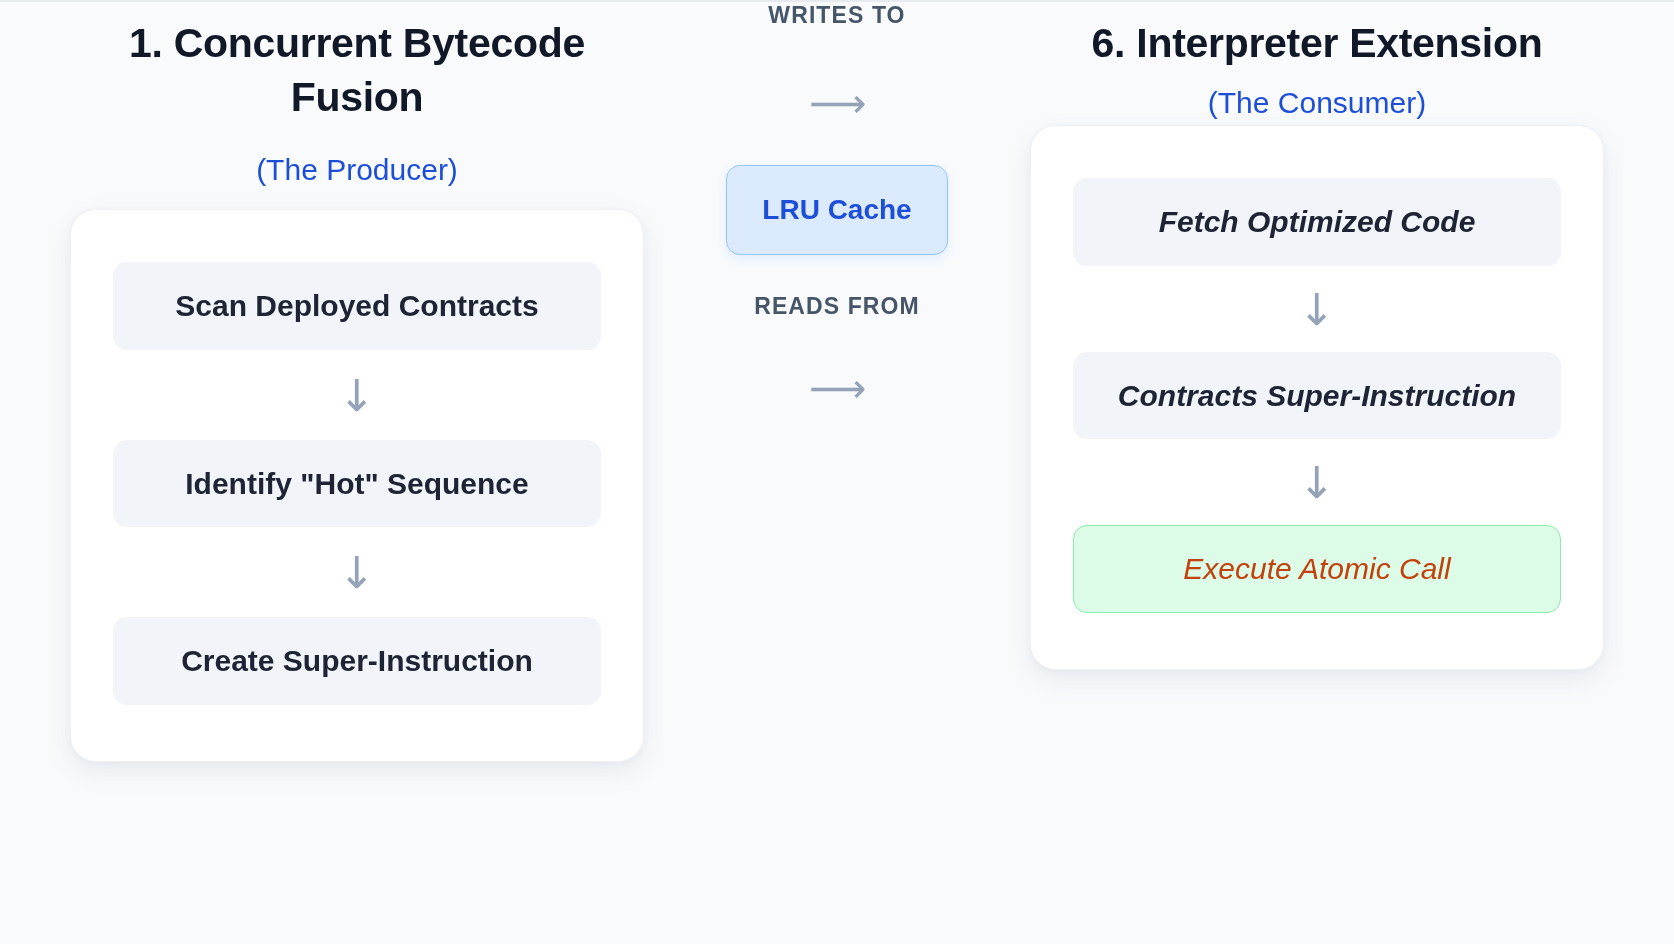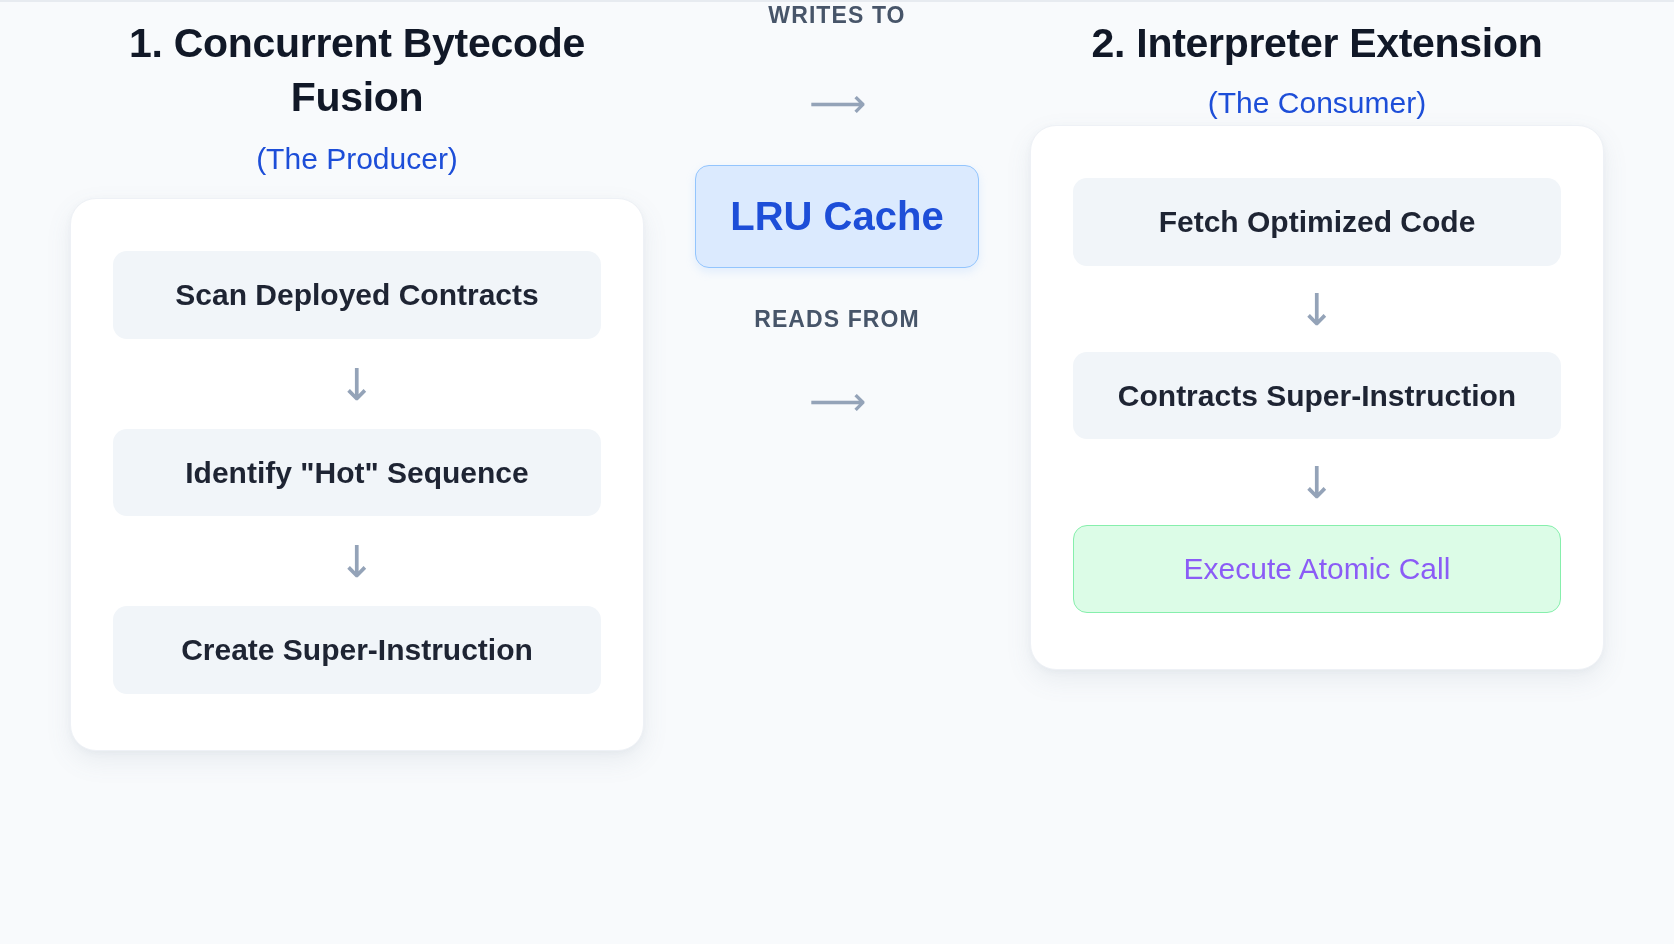--- a/index.html
+++ b/index.html
@@ -55,54 +55,54 @@
   .col-left .col-title { padding: 0 68px; }
   .col-right .col-title { padding: 0 14px; }
 
   .col-sub {
     font-size: 30px;
     color: #1d4ed8;
     line-height: 1.5;
     margin-top: 9px;
   }
 
-  .col-left .col-sub { margin-top: 12px; }
+  .col-left .col-sub { margin-top: 23px; }
   .col-right .col-sub { margin-top: 10px; }
 
   
   .flow-card {
     background: #ffffff;
     border: 1px solid #eef1f6;
     border-radius: 26px;
     box-shadow: 0 10px 26px rgba(100,116,139,0.10), 0 2px 6px rgba(100,116,139,0.05);
     padding: 52px 42px 56px 42px;
     margin: 0 33px;
   }
 
   .col-left .flow-card { margin-top: 17px; }
-  .col-right .flow-card { margin-top: 0px; }
+  .col-right .flow-card { margin-top: 0px; font-style: italic; }
 
   .step {
     border-radius: 14px;
     padding: 25px 18px;
     text-align: center;
     font-size: 30px;
     font-weight: bold;
     line-height: 1.25;
   }
 
   .step-default {
     background: #f1f5f9;
     color: #1e2433;
   }
 
   .step-success {
     background: #dcfce7;
     border: 1px solid #86efac;
-    color: #8b5cf6;
+    color: #c2410c;
     font-weight: normal;
     padding: 24px 18px;
   }
 
   .arrow-down {
     display: block;
     text-align: center;
     color: #94a3b8;
     font-size: 44px;
     line-height: 1;
@@ -137,21 +137,21 @@
     line-height: 1;
     font-family: "DejaVu Sans", sans-serif;
     letter-spacing: -2px;
   }
 
   .cache-box {
     background: #dbeafe;
     border: 1px solid #93c5fd;
     border-radius: 14px;
     color: #1d4ed8;
-    font-size: 40px;
+    font-size: 28px;
     font-weight: bold;
     padding: 28px 34px;
     text-align: center;
     min-width: 222px;
     box-shadow: 0 4px 10px rgba(147,197,253,0.22);
   }
 
   .sp-1 { height: 54px; }
   .sp-2 { height: 42px; }
   .sp-3 { height: 38px; }
@@ -200,21 +200,21 @@
         <div class="conn-label">READS FROM</div>
 
         <div class="sp-4"></div>
 
         <div class="arrow-right">⟶</div>
       </div>
     </div>
 
     <div class="column col-right">
       <div class="col-head">
-        <div class="col-title">2. Interpreter Extension</div>
+        <div class="col-title">6. Interpreter Extension</div>
         <div class="col-sub">(The Consumer)</div>
       </div>
 
       <div class="flow-card">
         <div class="step step-default">Fetch Optimized Code</div>
 
         <span class="arrow-down">↓</span>
 
         <div class="step step-default">Contracts Super-Instruction</div>
 

